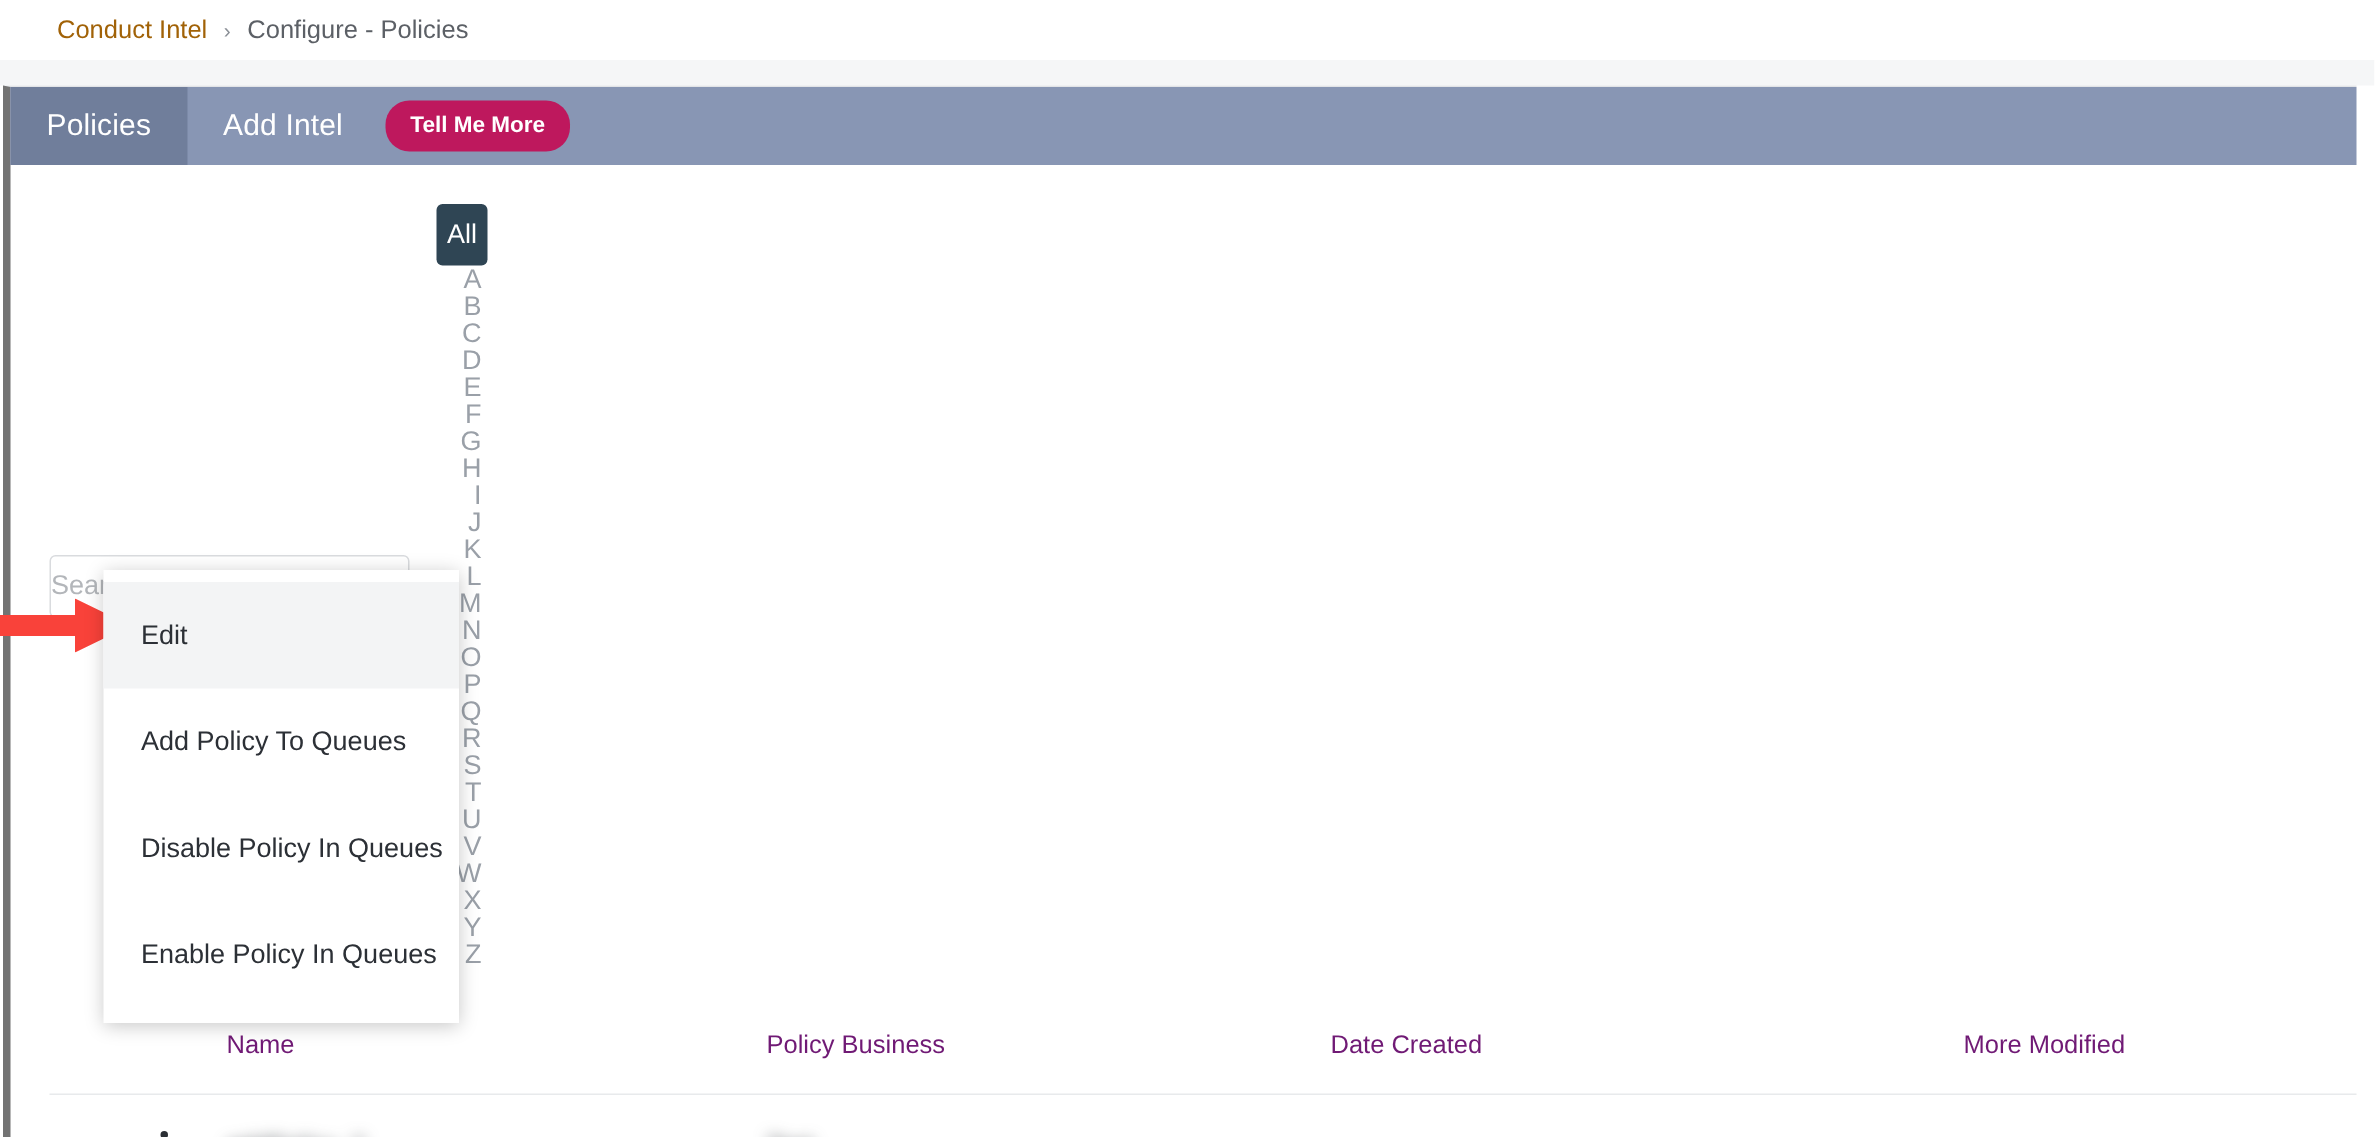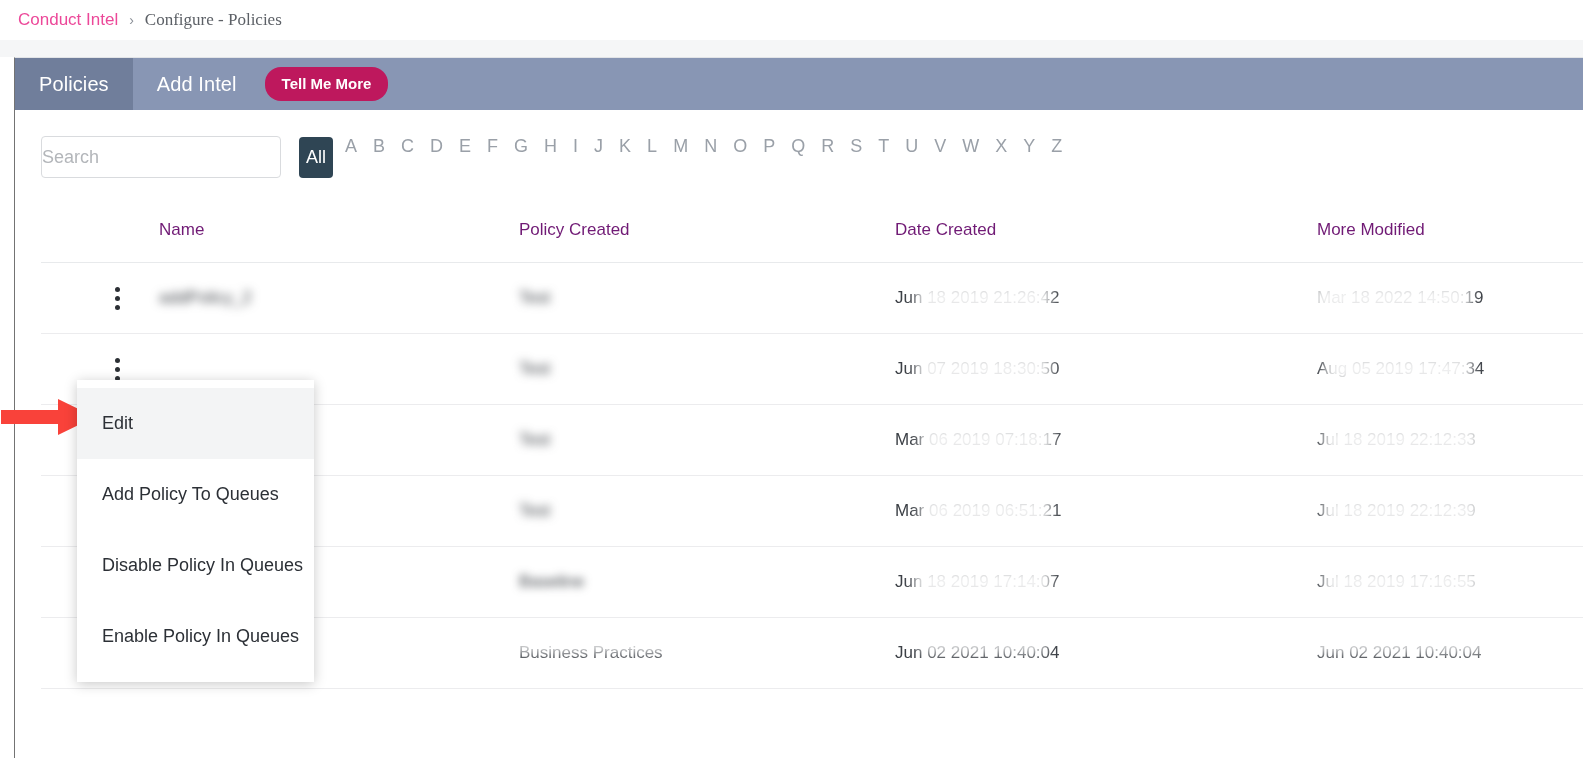--- a/index.html
+++ b/index.html
@@ -12,35 +12,35 @@
 
   
   .breadcrumb-bar {
     height: 40px;
     display: flex;
     align-items: center;
     padding-left: 18px;
     background: #ffffff;
     font-size: 17px;
   }
-  .crumb-link { color: #ec4899; cursor: pointer; white-space: nowrap; }
+  .crumb-link { color: #a16207; cursor: pointer; white-space: nowrap; margin-left: 20px; }
   .crumb-sep { color: #8a8f96; margin: 0 11px; font-size: 14px; }
-  .crumb-current { color: #5c6066; white-space: nowrap; font-family: Liberation Serif, serif; }
+  .crumb-current { color: #5c6066; white-space: nowrap; }
 
   
   .top-strip { height: 17px; background: #f5f6f7; }
 
   
   .panel {
     position: relative;
-    margin-left: 14px;
+    margin-left: 2px;
     width: 1569px;
     height: 701px;
     background: #ffffff;
-    border-left: 1px solid #737373;
+    border-left: 5px solid #737373;
     border-top: 1px solid #e2e4e7;
   }
 
   
   .tabbar {
     height: 52px;
     background: #8896b4;
     display: flex;
     align-items: stretch;
   }
@@ -77,22 +77,23 @@
     border: 1px solid #d9dbde;
     border-radius: 4px;
     padding: 0 0;
     font-size: 18px;
     color: #44474b;
     font-family: "Liberation Sans", sans-serif;
     outline: none;
   }
   .search-input::placeholder { color: #b3b6ba; }
   .alpha {
-    display: flex; align-items: flex-start;
+    display: flex; align-items: flex-end;
     margin-left: 18px;
+    flex-direction: column;
   }
   .alpha-item {
     font-size: 18px;
     color: #9aa0a8;
     padding: 0 8px;
     cursor: pointer;
     line-height: 1;
   }
   .alpha-item.all {
     background: #2f4554;
@@ -244,21 +245,21 @@
       <span class="alpha-item">Y</span>
       <span class="alpha-item">Z</span>
     </div>
   </div>
 
   <div class="table">
 
     <div class="thead">
       <div class="th c-kebab"></div>
       <div class="th c-name">Name</div>
-      <div class="th c-cat">Policy Created</div>
+      <div class="th c-cat">Policy Business</div>
       <div class="th c-dc">Date Created</div>
       <div class="th c-dm">More Modified</div>
     </div>
 
     <div class="trow">
       <div class="kebab">
           <i></i>
           <i></i>
           <i></i>
         </div>

